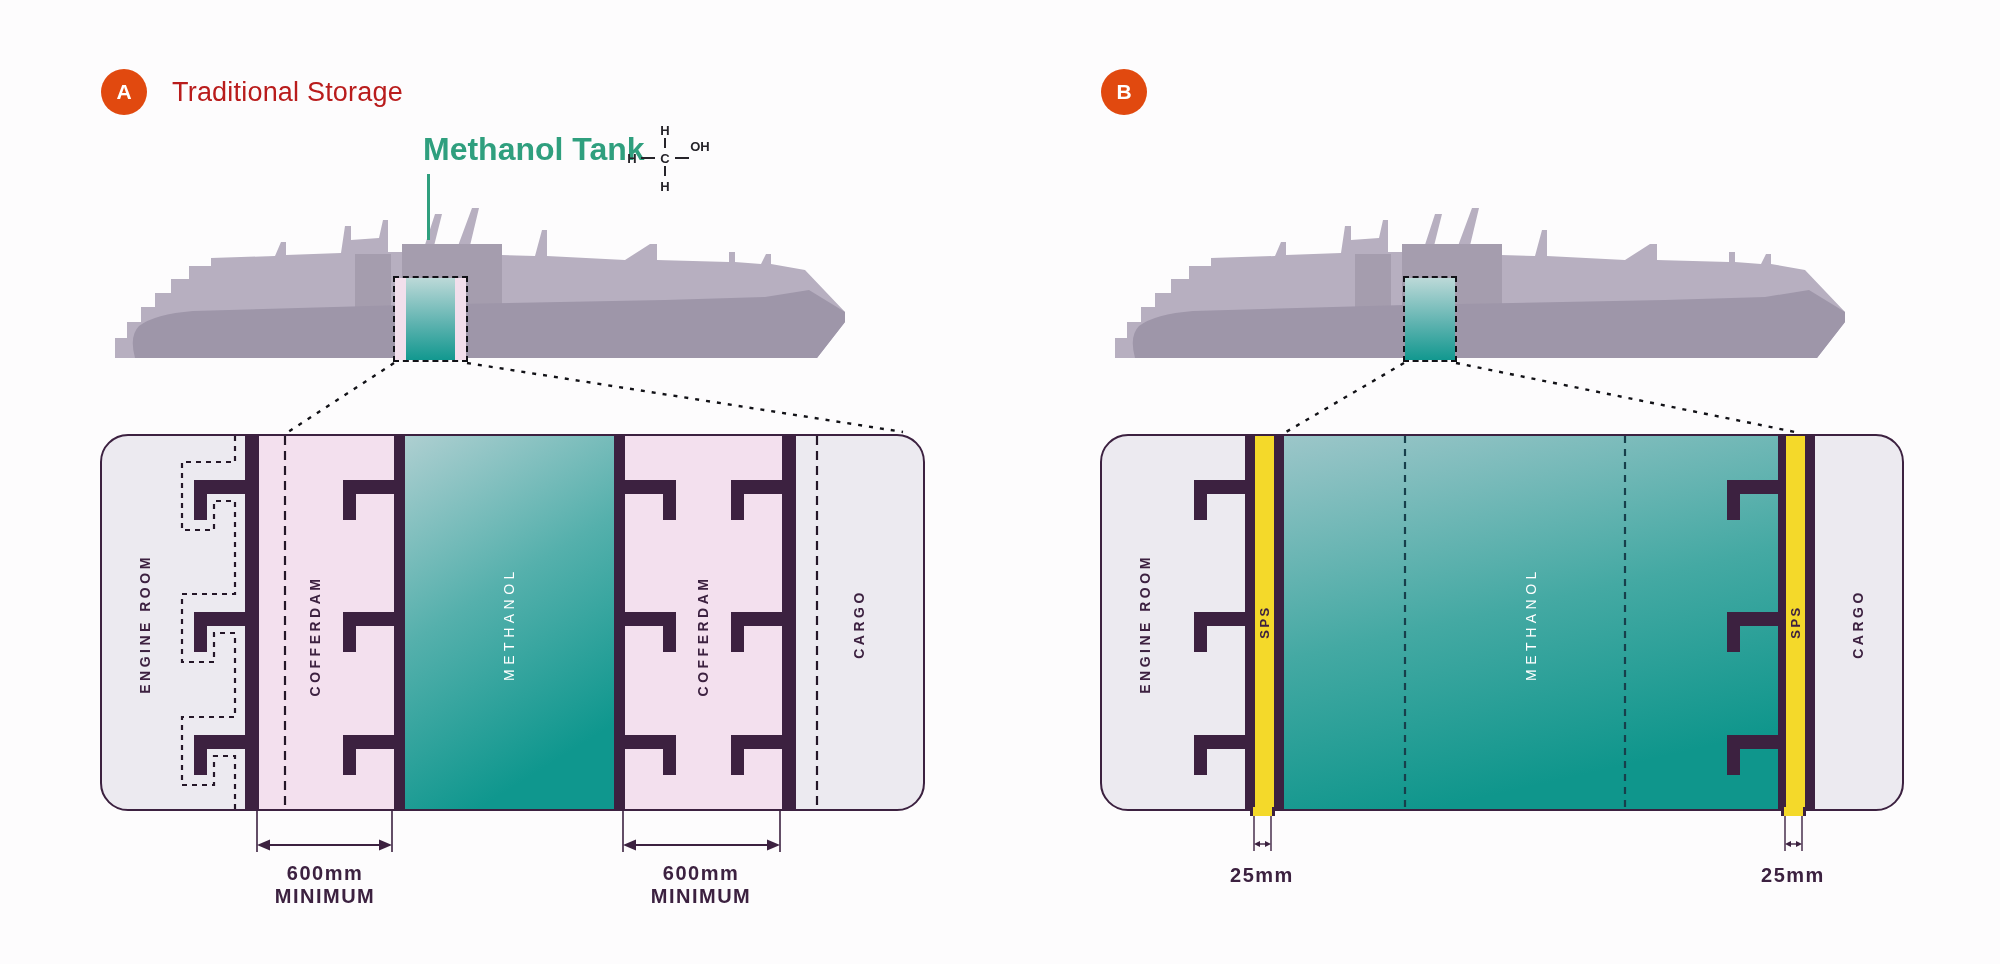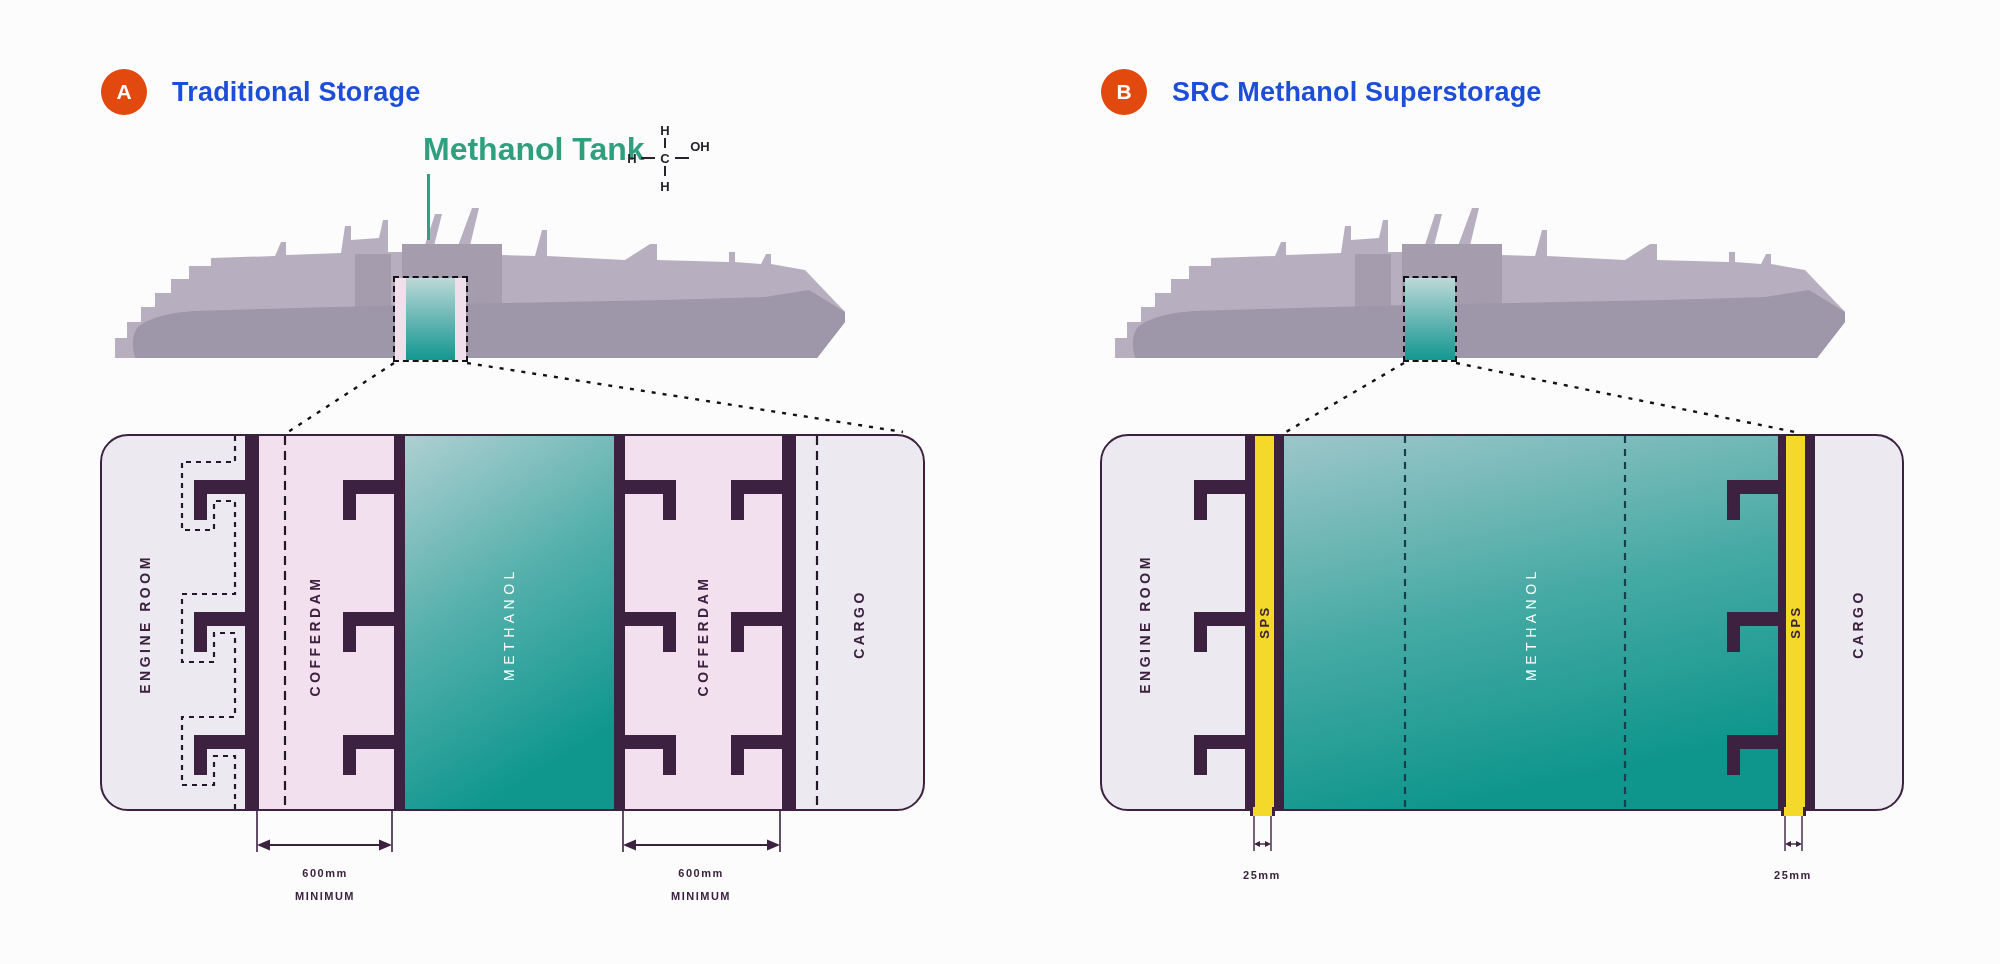--- a/index.html
+++ b/index.html
@@ -3,21 +3,21 @@
 <meta charset="utf-8">
 <style>
   html,body{margin:0;padding:0;background:#fdfcfd;}
   #canvas{position:relative;width:2000px;height:964px;background:#fdfcfd;overflow:hidden;
           font-family:"Liberation Sans",sans-serif;color:#3c2140;}
   .abs{position:absolute;}
   
   .badge{position:absolute;width:46px;height:46px;border-radius:50%;background:#e1490f;
          display:flex;align-items:center;justify-content:center;color:#fff;
          font-size:21px;font-weight:bold;}
-  .panel-title{position:absolute;font-size:27px;font-weight:700;color:#1d4ed8;letter-spacing:.2px;}
+  .panel-title{position:absolute;font-size:27px;font-weight:400;color:#b91c1c;letter-spacing:.2px;}
   .tank-label{position:absolute;font-size:32px;font-weight:700;color:#2f9f7e;}
   
   .molecule{position:absolute;left:620px;top:118px;width:96px;height:76px;color:#26242a;font-size:13px;font-weight:600;}
   .molecule span{position:absolute;transform:translate(-50%,-50%);}
   .molecule .bond{position:absolute;background:#26242a;}
   
   .ship-light{fill:#b7afc0;}
   .ship-dark{fill:#9e96a9;}
   .ship-mid{fill:#a59dae;}
   
@@ -26,21 +26,21 @@
   .ship-tank .teal{flex:1;background:linear-gradient(180deg,#bcd9d8 0%,#5fb3b0 55%,#12988f 100%);}
   
   .xbox{position:absolute;width:821px;height:373px;border:2px solid #3c2140;border-radius:28px;
         overflow:hidden;background:#eceaf0;box-sizing:content-box;}
   .vlabel{position:absolute;transform:translate(-50%,-50%) rotate(-90deg);white-space:nowrap;
           font-size:14px;font-weight:700;letter-spacing:3.5px;color:#3c2140;}
   .vlabel.white{color:#ffffff;font-weight:500;letter-spacing:4.5px;}
   .vlabel.sps{font-size:13px;letter-spacing:2.5px;}
   
   .dim-text{position:absolute;transform:translateX(-50%);text-align:center;
-            font-size:11px;font-weight:700;color:#3c2140;letter-spacing:1.5px;line-height:23px;}
+            font-size:20px;font-weight:700;color:#3c2140;letter-spacing:1.5px;line-height:23px;}
   
   .sps-tab{position:absolute;width:19px;height:9px;background:#f4d92a;
            border-left:3px solid #3c2140;border-right:3px solid #3c2140;box-sizing:border-box;}
   svg{display:block;}
 </style>
 </head>
 <body>
 
 <div id="canvas">
 
@@ -64,21 +64,20 @@
   </svg>
 
   <div class="badge" style="left:101px;top:69px;">
     <span>A</span>
   </div>
   <div class="panel-title" style="left:172px;top:77px;">Traditional Storage</div>
 
   <div class="badge" style="left:1101px;top:69px;">
     <span>B</span>
   </div>
-  <div class="panel-title" style="left:1172px;top:77px;">SRC Methanol Superstorage</div>
 
   <div class="tank-label" style="left:423px;top:131px;">Methanol Tank</div>
 
   <div class="molecule">
     <span style="left:45px;top:12px;">H</span>
     <span style="left:12px;top:40px;">H</span>
     <span style="left:45px;top:40px;">C</span>
     <span style="left:80px;top:28px;">OH</span>
     <span style="left:45px;top:68px;">H</span>
     <div class="bond" style="left:44px;top:20px;width:2px;height:10px;"></div>

